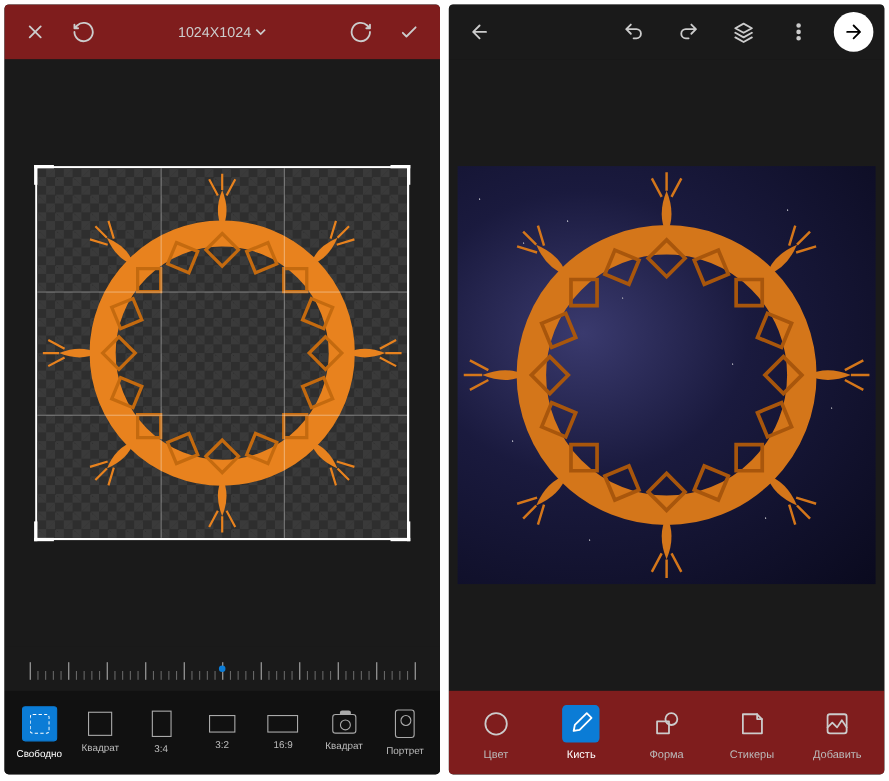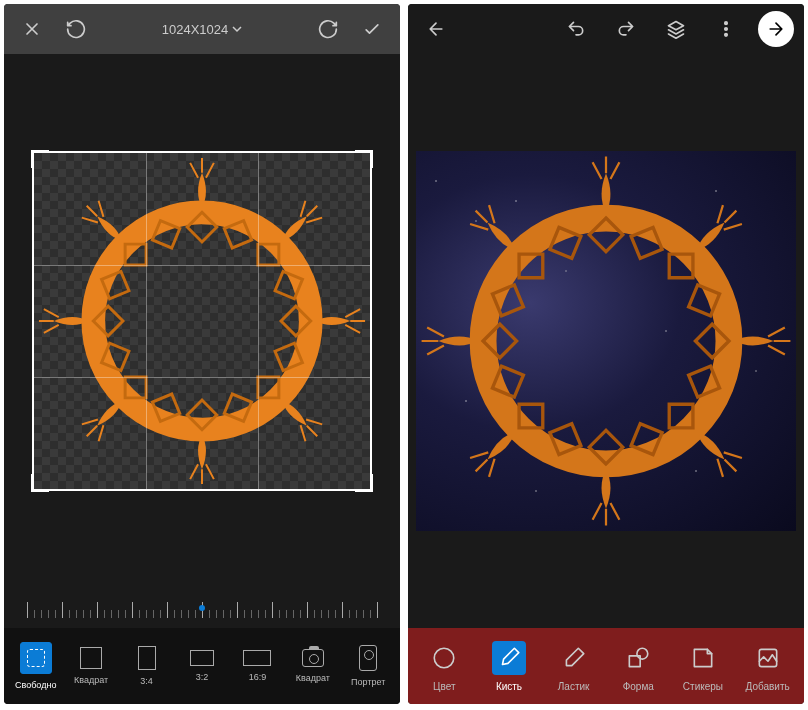--- a/index.html
+++ b/index.html
@@ -1,18 +1,18 @@
 <!DOCTYPE html>
 <html><head>
 <meta charset="utf-8">
 <style>
 * { margin: 0; padding: 0; box-sizing: border-box; }
 body { background: #fff; font-family: -apple-system, Helvetica, Arial, sans-serif; display: flex; gap: 8px; padding: 4px; }
 .phone { width: 396px; height: 700px; background: #1a1a1a; border-radius: 4px; display: flex; flex-direction: column; overflow: hidden; }
-.topbar { height: 50px; background: #404040; display: flex; align-items: center; padding: 0 10px; gap: 8px; text-align: center; }
+.topbar { height: 50px; background: #7f1d1d; display: flex; align-items: center; padding: 0 10px; gap: 8px; text-align: center; }
 .topbar .spacer { flex: 1; }
 .icon-btn { width: 36px; height: 36px; display: flex; align-items: center; justify-content: center; color: #ccc; cursor: pointer; }
 .icon-btn svg { width: 20px; height: 20px; stroke: currentColor; fill: none; stroke-width: 2; stroke-linecap: round; stroke-linejoin: round; }
 .dim-label { color: #ccc; font-size: 13px; display: flex; align-items: center; gap: 4px; cursor: pointer; }
 .dim-label svg { width: 10px; height: 10px; fill: #ccc; }
 .canvas-area { flex: 1; display: flex; align-items: center; justify-content: center; background: #1a1a1a; position: relative; }
 .crop-frame { width: 340px; height: 340px; position: relative; border: 2px solid #fff; }
 .checker { position: absolute; inset: 0;
   background-image: linear-gradient(45deg,#3a3a3a 25%,transparent 25%),linear-gradient(-45deg,#3a3a3a 25%,transparent 25%),linear-gradient(45deg,transparent 75%,#3a3a3a 75%),linear-gradient(-45deg,transparent 75%,#3a3a3a 75%);
   background-size: 16px 16px; background-position: 0 0,0 8px,8px -8px,-8px 0; background-color:#2e2e2e; }
@@ -346,28 +346,20 @@
       <div class="circ">
           <svg viewBox="0 0 24 24">
             <path d="M17 3l4 4-10 10-5 1 1-5L17 3z"></path>
           </svg>
         </div>
       <span>Кисть</span>
     </div>
     <div class="tool2">
       <div class="circ">
           <svg viewBox="0 0 24 24">
-            <path d="M16 3l5 5-11 11H5v-5L16 3z"></path>
-          </svg>
-        </div>
-      <span>Ластик</span>
-    </div>
-    <div class="tool2">
-      <div class="circ">
-          <svg viewBox="0 0 24 24">
             <rect x="4" y="10" width="10" height="10"></rect>
             <circle cx="16" cy="8" r="5"></circle>
           </svg>
         </div>
       <span>Форма</span>
     </div>
     <div class="tool2">
       <div class="circ">
           <svg viewBox="0 0 24 24">
             <path d="M4 4h12l4 4v12H4z"></path>

